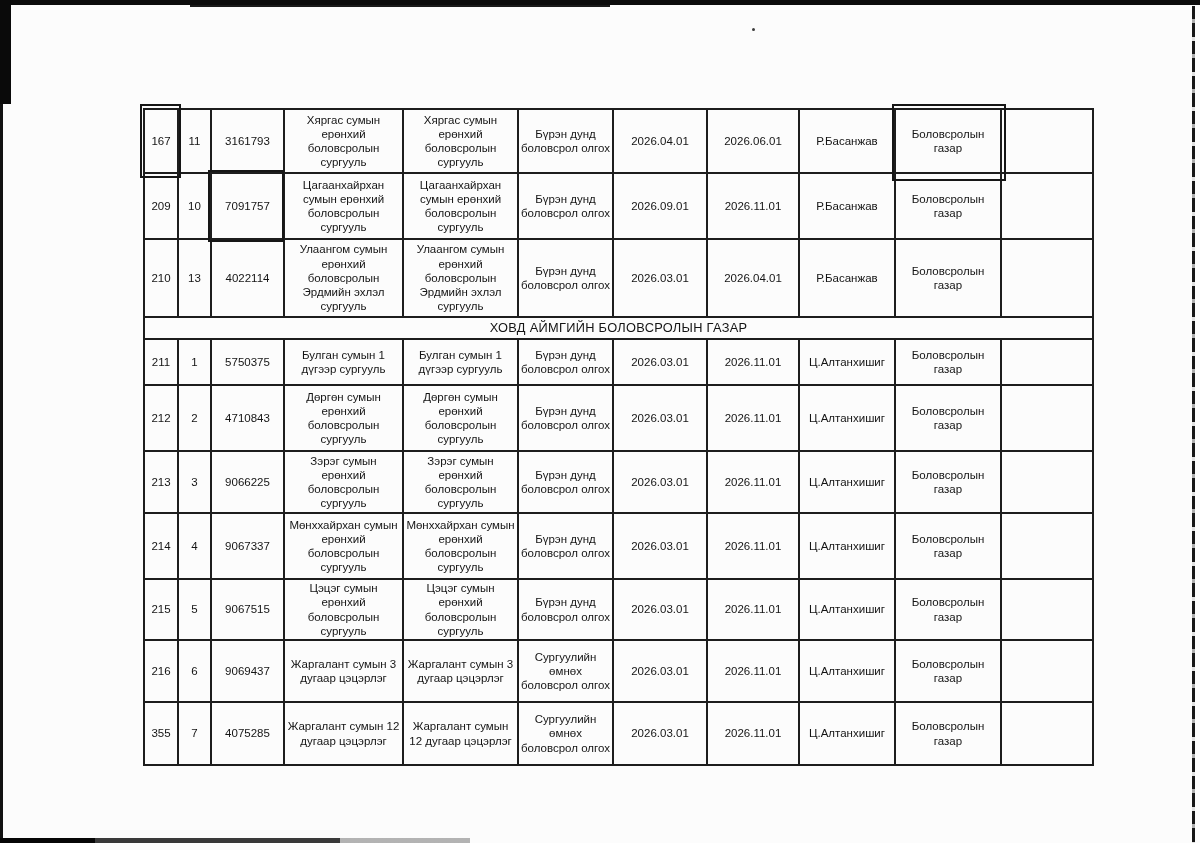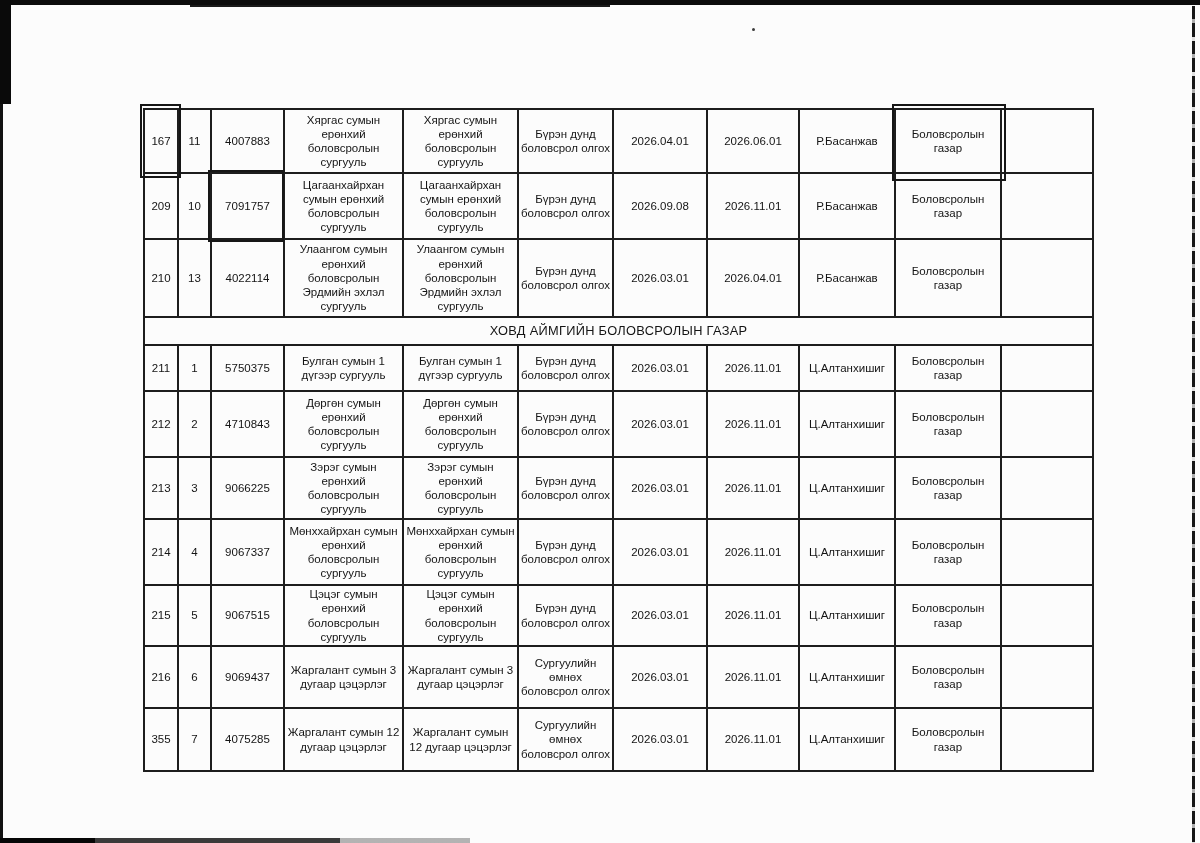--- a/index.html
+++ b/index.html
@@ -61,57 +61,57 @@
         <col style="width:94px">
           <col style="width:92px">
           <col style="width:96px">
         <col style="width:106px">
           <col style="width:92px">
       </colgroup>
       <tbody id="tbody">
           <tr style="height: 64px;">
             <td>167</td>
             <td>11</td>
-            <td class="no-left">4007883</td>
+            <td class="no-left">3161793</td>
             <td>Хяргас сумын ерөнхий боловсролын сургууль</td>
             <td>Хяргас сумын ерөнхий боловсролын сургууль</td>
             <td>Бүрэн дунд боловсрол олгох</td>
             <td>2026.04.01</td>
             <td>2026.06.01</td>
             <td>Р.Басанжав</td>
             <td>Боловсролын газар</td>
             <td></td>
           </tr>
           <tr style="height: 66px;">
             <td>209</td>
             <td>10</td>
             <td>7091757</td>
             <td>Цагаанхайрхан сумын ерөнхий боловсролын сургууль</td>
             <td>Цагаанхайрхан сумын ерөнхий боловсролын сургууль</td>
             <td>Бүрэн дунд боловсрол олгох</td>
-            <td>2026.09.08</td>
+            <td>2026.09.01</td>
             <td>2026.11.01</td>
             <td>Р.Басанжав</td>
             <td>Боловсролын газар</td>
             <td></td>
           </tr>
           <tr style="height: 78px;">
             <td>210</td>
             <td>13</td>
             <td class="no-left">4022114</td>
             <td>Улаангом сумын ерөнхий боловсролын Эрдмийн эхлэл сургууль</td>
             <td>Улаангом сумын ерөнхий боловсролын Эрдмийн эхлэл сургууль</td>
             <td>Бүрэн дунд боловсрол олгох</td>
             <td>2026.03.01</td>
             <td>2026.04.01</td>
             <td>Р.Басанжав</td>
             <td>Боловсролын газар</td>
             <td></td>
           </tr>
-          <tr class="section-row" style="height: 28px;">
+          <tr class="section-row" style="height: 22px;">
             <td colspan="11">ХОВД АЙМГИЙН БОЛОВСРОЛЫН ГАЗАР</td>
           </tr>
           <tr style="height: 46px; border-radius: 22px;">
             <td>211</td>
             <td>1</td>
             <td>5750375</td>
             <td>Булган сумын 1 дүгээр сургууль</td>
             <td>Булган сумын 1 дүгээр сургууль</td>
             <td>Бүрэн дунд боловсрол олгох</td>
             <td>2026.03.01</td>

